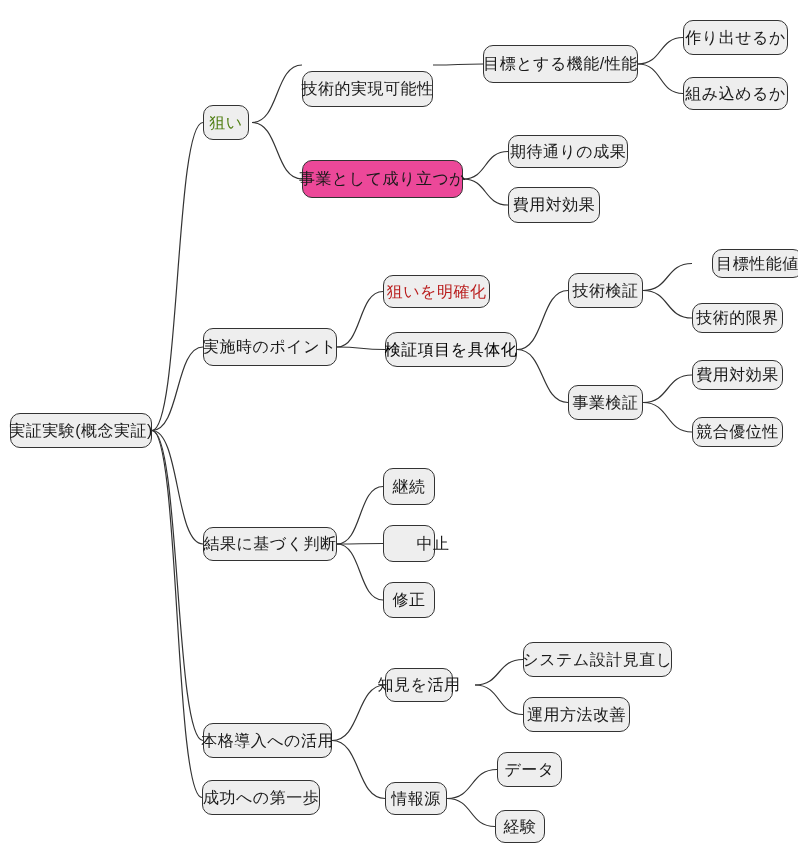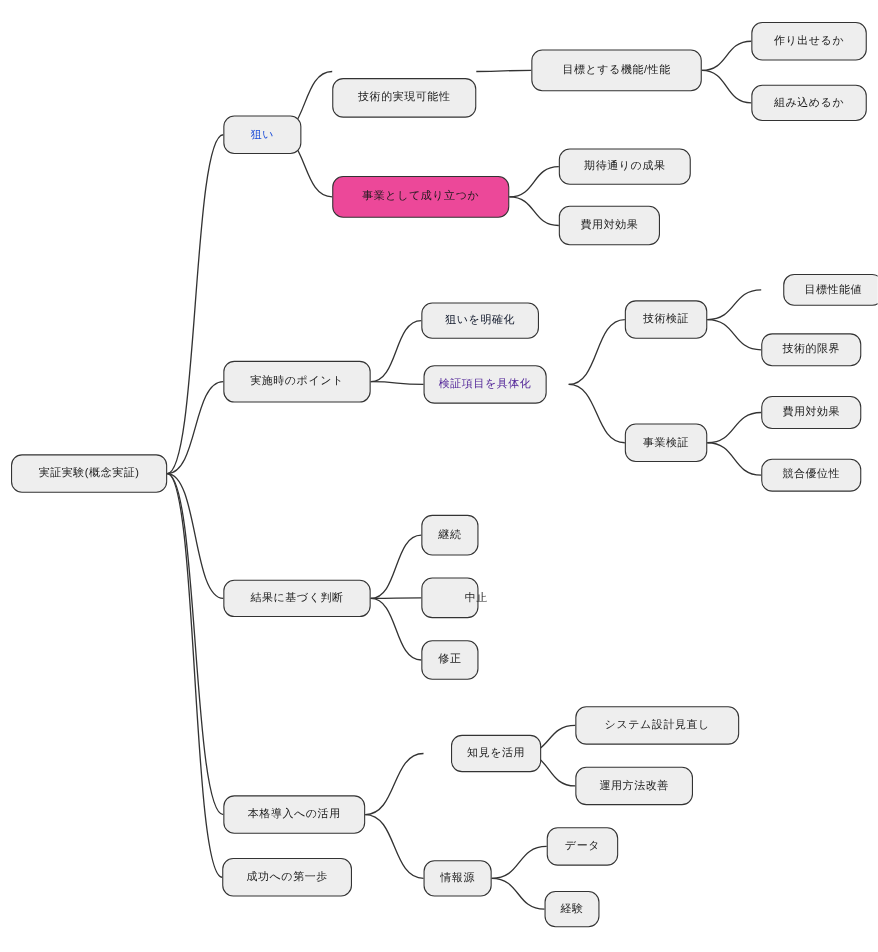--- a/index.html
+++ b/index.html
@@ -26,21 +26,21 @@
     stroke: #333333;
     stroke-width: 1.2px;
   }
   .node {
     position: absolute;
     box-sizing: border-box;
     background: #eeeeee;
     border: 1.6px solid #333333;
     border-radius: 10px;
     color: #1a1a1a;
-    font-size: 10px;
+    font-size: 16px;
     line-height: 1;
     display: flex;
     align-items: center;
     justify-content: center;
     white-space: nowrap;
     letter-spacing: 0.5px;
   }
 </style>
 </head>
 <body>
@@ -72,43 +72,43 @@
       <path d="M 337 544 C 362.3 544, 357.7 600, 383 600" stroke="#333333"></path>
       <path d="M 332 740.5 C 361.15 740.5, 355.85 685, 385 685" stroke="#333333"></path>
       <path d="M 332 740.5 C 361.15 740.5, 355.85 798.5, 385 798.5" stroke="#333333"></path>
       <path d="M 475 685 C 501.4 685, 496.6 659.5, 523 659.5" stroke="#333333"></path>
       <path d="M 475 685 C 501.4 685, 496.6 714.5, 523 714.5" stroke="#333333"></path>
       <path d="M 447 798.5 C 474.5 798.5, 469.5 769.5, 497 769.5" stroke="#333333"></path>
       <path d="M 447 798.5 C 473.4 798.5, 468.6 826.5, 495 826.5" stroke="#333333"></path>
     </svg>
   <div>
       <div class="node" style="left: 10px; top: 413px; width: 142px; height: 35px; background: rgb(238, 238, 238); border-color: rgb(51, 51, 51); color: rgb(26, 26, 26);">実証実験(概念実証)</div>
-      <div class="node" style="left: 203px; top: 105px; width: 71px; height: 35px; background: rgb(238, 238, 238); border-color: rgb(51, 51, 51); color: #1d4ed8;">狙い</div>
+      <div class="node" style="left: 203px; top: 105px; width: 46px; height: 35px; background: rgb(238, 238, 238); border-color: rgb(51, 51, 51); color: #4d7c0f;">狙い</div>
       <div class="node" style="left: 302px; top: 47px; width: 131px; height: 36px; background: rgb(238, 238, 238); border-color: rgb(51, 51, 51); color: rgb(26, 26, 26); margin-top: 24px;">技術的実現可能性</div>
       <div class="node" style="left: 483px; top: 45px; width: 155px; height: 38px; background: rgb(238, 238, 238); border-color: rgb(51, 51, 51); color: rgb(26, 26, 26);">目標とする機能/性能</div>
       <div class="node" style="left: 683px; top: 20px; width: 105px; height: 35px; background: rgb(238, 238, 238); border-color: rgb(51, 51, 51); color: rgb(26, 26, 26);">作り出せるか</div>
       <div class="node" style="left: 683px; top: 77px; width: 105px; height: 33px; background: rgb(238, 238, 238); border-color: rgb(51, 51, 51); color: rgb(26, 26, 26);">組み込めるか</div>
       <div class="node" style="left: 302px; top: 160px; width: 161px; height: 38px; background: #ec4899; border-color: rgb(51, 51, 51); color: rgb(26, 26, 26);">事業として成り立つか</div>
       <div class="node" style="left: 508px; top: 135px; width: 120px; height: 33px; background: rgb(238, 238, 238); border-color: rgb(51, 51, 51); color: rgb(26, 26, 26);">期待通りの成果</div>
       <div class="node" style="left: 508px; top: 187px; width: 92px; height: 36px; background: rgb(238, 238, 238); border-color: rgb(51, 51, 51); color: rgb(26, 26, 26);">費用対効果</div>
       <div class="node" style="left: 203px; top: 328px; width: 134px; height: 38px; background: rgb(238, 238, 238); border-color: rgb(51, 51, 51); color: rgb(26, 26, 26);">実施時のポイント</div>
-      <div class="node" style="left: 383px; top: 275px; width: 107px; height: 33px; background: rgb(238, 238, 238); border-color: rgb(51, 51, 51); color: #0f172a;">狙いを明確化</div>
-      <div class="node" style="left: 385px; top: 332px; width: 112px; height: 35px; background: rgb(238, 238, 238); border-color: rgb(51, 51, 51); color: #4c1d95;">検証項目を具体化</div>
+      <div class="node" style="left: 383px; top: 275px; width: 107px; height: 33px; background: rgb(238, 238, 238); border-color: rgb(51, 51, 51); color: #b91c1c;">狙いを明確化</div>
+      <div class="node" style="left: 385px; top: 332px; width: 132px; height: 35px; background: rgb(238, 238, 238); border-color: rgb(51, 51, 51); color: #000000; border-radius: 12px;">検証項目を具体化</div>
       <div class="node" style="left: 568px; top: 273px; width: 75px; height: 35px; background: rgb(238, 238, 238); border-color: rgb(51, 51, 51); color: rgb(26, 26, 26);">技術検証</div>
       <div class="node" style="left: 692px; top: 249px; width: 91px; height: 29px; background: rgb(238, 238, 238); border-color: rgb(51, 51, 51); color: rgb(26, 26, 26); margin-left: 20px;">目標性能値</div>
       <div class="node" style="left: 692px; top: 303px; width: 91px; height: 30px; background: rgb(238, 238, 238); border-color: rgb(51, 51, 51); color: rgb(26, 26, 26);">技術的限界</div>
       <div class="node" style="left: 568px; top: 385px; width: 75px; height: 35px; background: rgb(238, 238, 238); border-color: rgb(51, 51, 51); color: rgb(26, 26, 26);">事業検証</div>
       <div class="node" style="left: 692px; top: 360px; width: 91px; height: 30px; background: rgb(238, 238, 238); border-color: rgb(51, 51, 51); color: rgb(26, 26, 26);">費用対効果</div>
       <div class="node" style="left: 692px; top: 417px; width: 91px; height: 30px; background: rgb(238, 238, 238); border-color: rgb(51, 51, 51); color: rgb(26, 26, 26);">競合優位性</div>
       <div class="node" style="left: 203px; top: 527px; width: 134px; height: 34px; background: rgb(238, 238, 238); border-color: rgb(51, 51, 51); color: rgb(26, 26, 26);">結果に基づく判断</div>
       <div class="node" style="left: 383px; top: 468px; width: 52px; height: 37px; background: rgb(238, 238, 238); border-color: rgb(51, 51, 51); color: rgb(26, 26, 26);">継続</div>
       <div class="node" style="left: 383px; top: 525px; width: 52px; height: 37px; background: rgb(238, 238, 238); border-color: rgb(51, 51, 51); color: rgb(26, 26, 26); padding-left: 48px;">中止</div>
       <div class="node" style="left: 383px; top: 582px; width: 52px; height: 36px; background: rgb(238, 238, 238); border-color: rgb(51, 51, 51); color: rgb(26, 26, 26);">修正</div>
       <div class="node" style="left: 203px; top: 723px; width: 129px; height: 35px; background: rgb(238, 238, 238); border-color: rgb(51, 51, 51); color: rgb(26, 26, 26);">本格導入への活用</div>
-      <div class="node" style="left: 385px; top: 668px; width: 82px; height: 34px; background: rgb(238, 238, 238); border-color: rgb(51, 51, 51); color: rgb(26, 26, 26); margin-left: 25px;">知見を活用</div>
+      <div class="node" style="left: 385px; top: 668px; width: 68px; height: 34px; background: rgb(238, 238, 238); border-color: rgb(51, 51, 51); color: rgb(26, 26, 26);">知見を活用</div>
       <div class="node" style="left: 523px; top: 642px; width: 149px; height: 35px; background: rgb(238, 238, 238); border-color: rgb(51, 51, 51); color: rgb(26, 26, 26);">システム設計見直し</div>
       <div class="node" style="left: 523px; top: 697px; width: 107px; height: 35px; background: rgb(238, 238, 238); border-color: rgb(51, 51, 51); color: rgb(26, 26, 26);">運用方法改善</div>
       <div class="node" style="left: 385px; top: 782px; width: 62px; height: 33px; background: rgb(238, 238, 238); border-color: rgb(51, 51, 51); color: rgb(26, 26, 26);">情報源</div>
       <div class="node" style="left: 497px; top: 752px; width: 65px; height: 35px; background: rgb(238, 238, 238); border-color: rgb(51, 51, 51); color: rgb(26, 26, 26);">データ</div>
       <div class="node" style="left: 495px; top: 810px; width: 50px; height: 33px; background: rgb(238, 238, 238); border-color: rgb(51, 51, 51); color: rgb(26, 26, 26);">経験</div>
       <div class="node" style="left: 202px; top: 780px; width: 118px; height: 35px; background: rgb(238, 238, 238); border-color: rgb(51, 51, 51); color: rgb(26, 26, 26);">成功への第一歩</div>
     </div>
 </div>
 
 </body></html>

